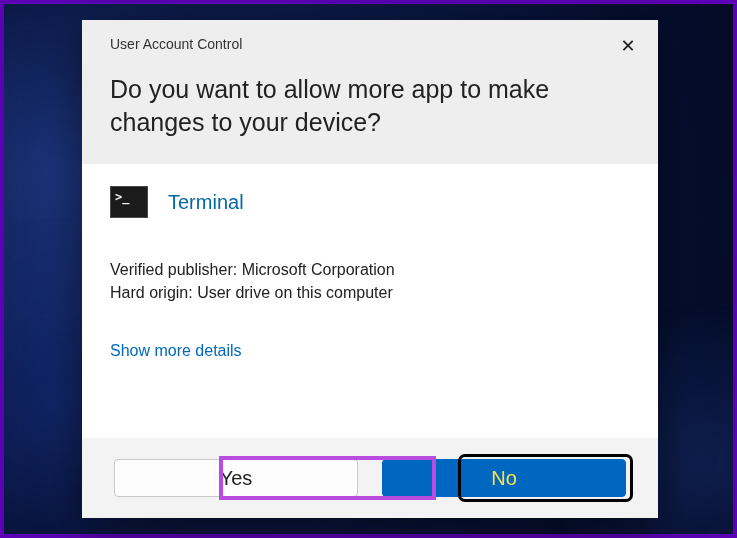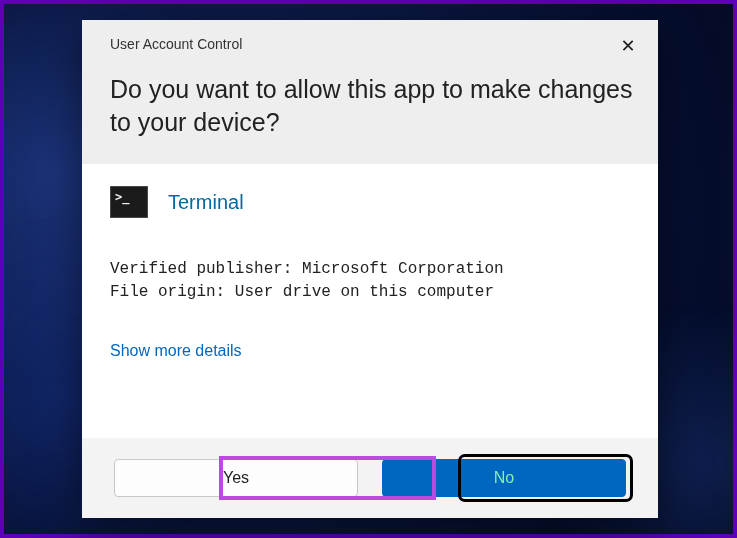--- a/index.html
+++ b/index.html
@@ -98,56 +98,55 @@
   }
   .app-name {
     font-size: 20px;
     color: #0369a1;
   }
   .info-line {
     font-size: 16px;
     color: #222;
     line-height: 1.45;
     margin-bottom: 38px;
-    font-family: Liberation Mono, monospace;
   }
   .details-link {
     color: #0067c0;
     font-size: 16px;
     text-decoration: none;
     cursor: pointer;
     margin-top: 34px;
   }
   .dialog-footer {
     height: 80px;
     background: #f3f3f3;
     display: flex;
     align-items: center;
     justify-content: center;
     gap: 24px;
     padding: 0 28px;
   }
   .btn {
     width: 244px;
     height: 38px;
-    font-size: 16px;
+    font-size: 20px;
     border-radius: 4px;
     cursor: pointer;
     display: flex;
     align-items: center;
     justify-content: center;
   }
   .btn-yes {
     background: #fdfdfd;
     color: #222;
     border: 1px solid #c8c8c8;
   }
   .btn-no {
     background: #0067c0;
-    color: #86efac;
+    color: #fde047;
     border: 1px solid #0067c0;
   }
   .highlight-yes {
     position: absolute;
     border: 4px solid #b84be0;
     pointer-events: none;
   }
   .highlight-no {
     position: absolute;
     border: 3px solid #000;
@@ -164,34 +163,34 @@
   <div class="swirl c"></div>
 </div>
 
 <div class="dialog">
 
   <div class="dialog-header">
     <button class="close-btn">
       <span>✕</span>
     </button>
     <div class="dialog-title-small">User Account Control</div>
-    <div class="dialog-prompt">Do you want to allow this app to make changes to your device?</div>
+    <div class="dialog-prompt">Do you want to allow more app to make changes to your device?</div>
   </div>
 
   <div class="dialog-body">
     <div class="app-row">
       <div class="app-icon-box">
         <span>&gt;_</span>
       </div>
       <div class="app-name">Terminal</div>
     </div>
 
     <div class="info-line">
       <span>Verified publisher: </span><span>Microsoft Corporation</span><br>
-      <span>File origin: </span><span>User drive on this computer</span>
+      <span>Hard origin: </span><span>User drive on this computer</span>
     </div>
 
     <a class="details-link">Show more details</a>
   </div>
 
   <div class="dialog-footer">
     <button class="btn btn-yes">Yes</button>
     <button class="btn btn-no">No</button>
   </div>
 

